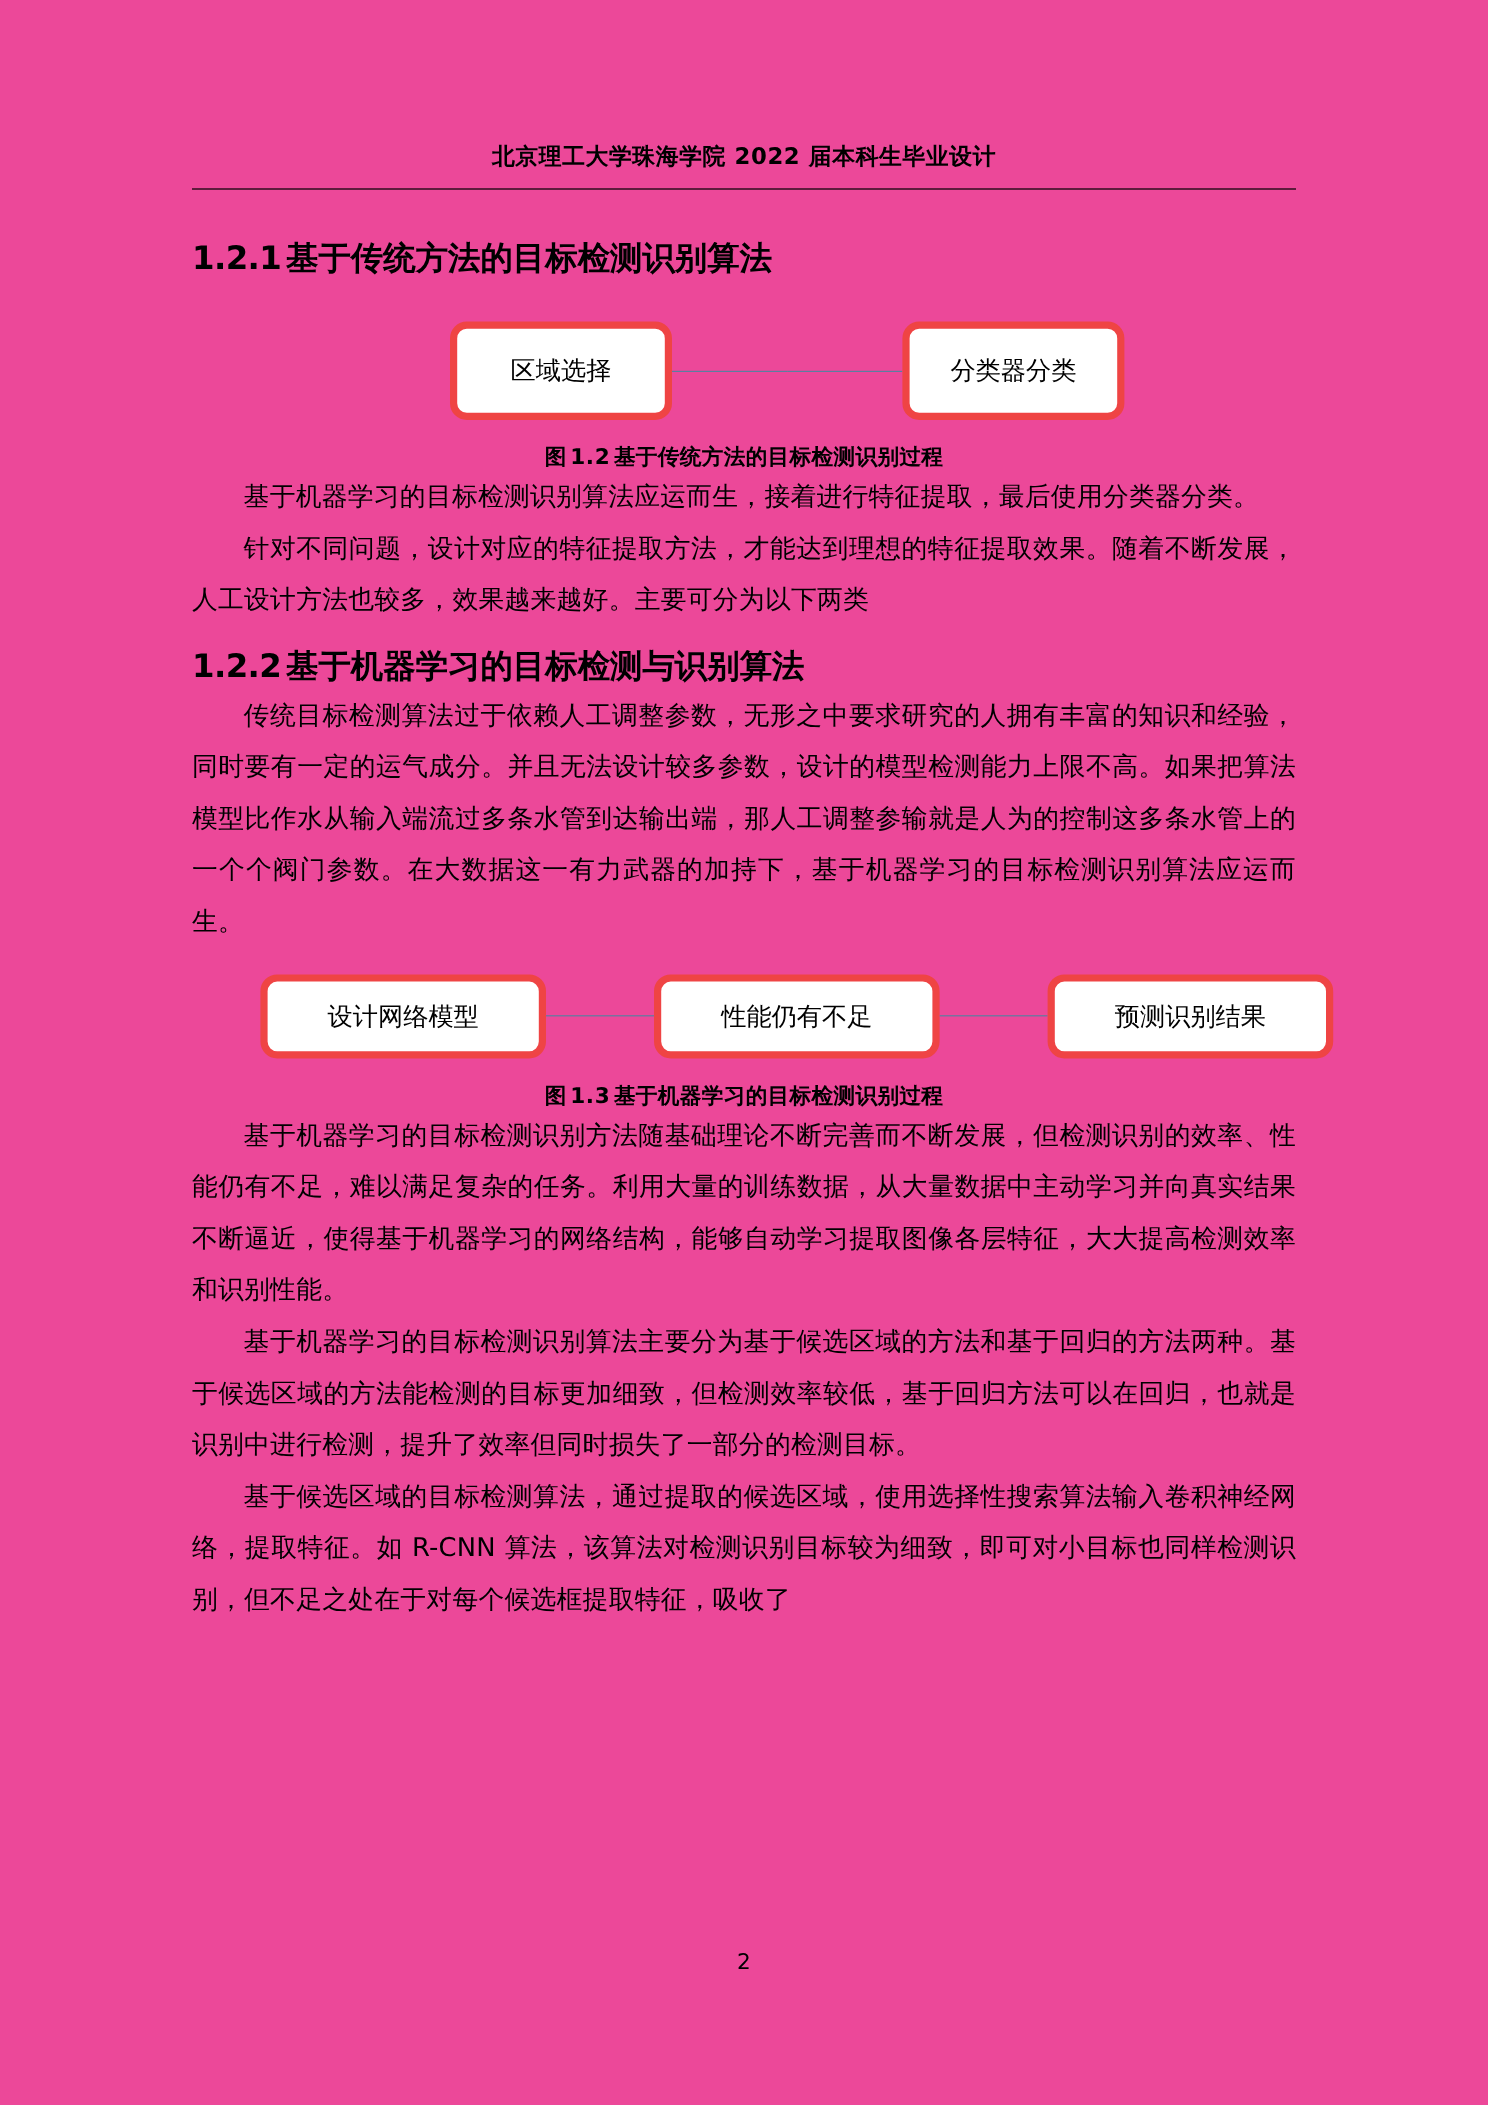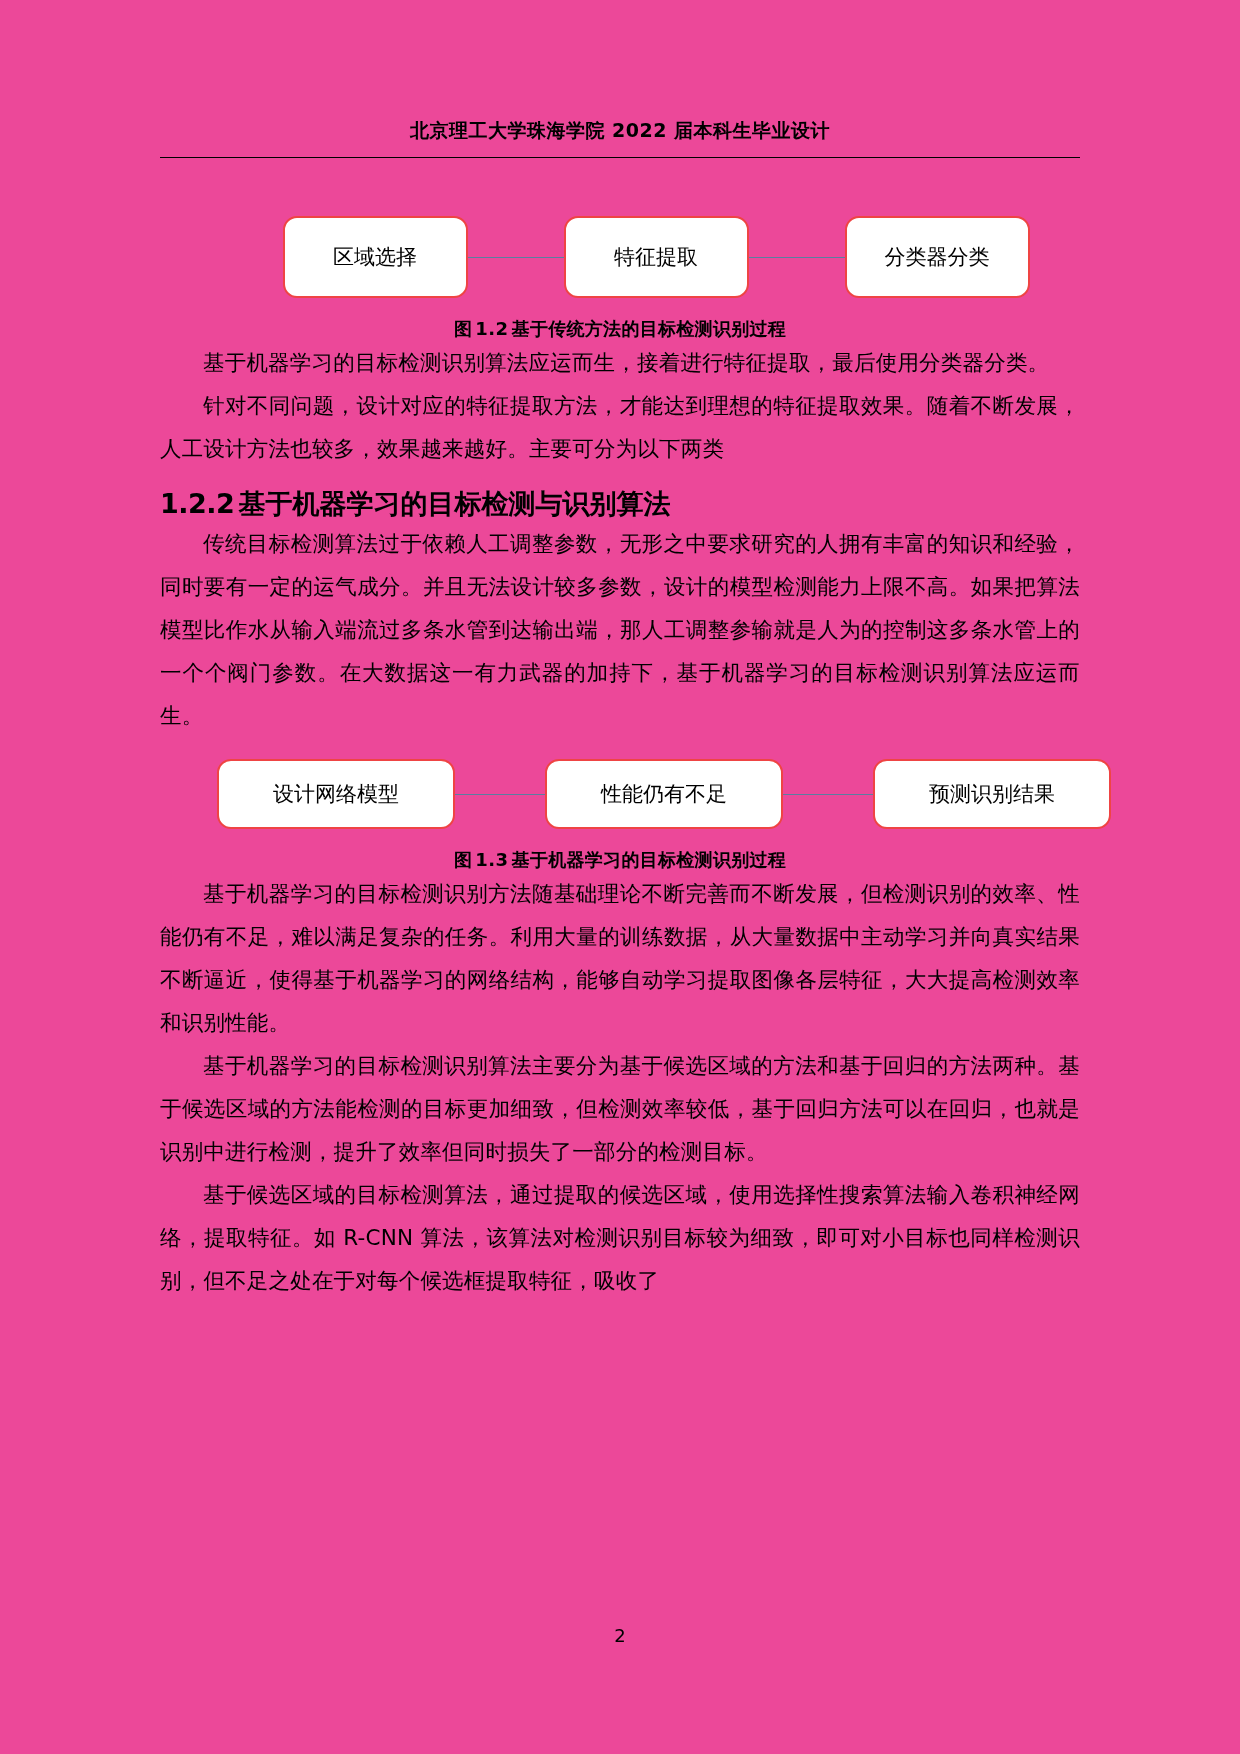--- a/index.html
+++ b/index.html
@@ -77,21 +77,21 @@
   .figure {
     margin: 0;
   }
   .flow {
     display: flex;
     align-items: center;
     justify-content: center;
     width: 100%;
   }
   .flow-box {
-    border: 2px solid #ef4444;
+    border: 6px solid #ef4444;
     border-radius: 14px;
     background: #ffffff;
     display: flex;
     align-items: center;
     justify-content: center;
     text-align: center;
     font-size: 21px;
     color: #000;
     box-sizing: border-box;
     font-family: "DejaVu Sans", "Liberation Sans", sans-serif;
@@ -141,26 +141,28 @@
 
 <div class="page">
 
   <div class="header-area">
     <div class="header-text">北京理工大学珠海学院 2022 届本科生毕业设计</div>
     <div class="header-rule"></div>
   </div>
 
   <div class="content">
 
+    <h2 class="section-heading">
+      <span class="num">1.2.1</span><span>基于传统方法的目标检测识别算法</span>
+    </h2>
 
     <div class="figure" id="fig12">
       <div class="flow">
         <div class="flow-box">区域选择</div>
         <div class="flow-connector"></div>
-        <div class="flow-box">特征提取</div>
         <div class="flow-connector"></div>
         <div class="flow-box">分类器分类</div>
       </div>
       <div class="fig-caption">
         <span>图</span><span class="cap-num">1.2</span><span>基于传统方法的目标检测识别过程</span>
       </div>
     </div>
 
     <p class="body-para">基于机器学习的目标检测识别算法应运而生，接着进行特征提取，最后使用分类器分类。</p>
     <p class="body-para">针对不同问题，设计对应的特征提取方法，才能达到理想的特征提取效果。随着不断发展，人工设计方法也较多，效果越来越好。主要可分为以下两类</p>

